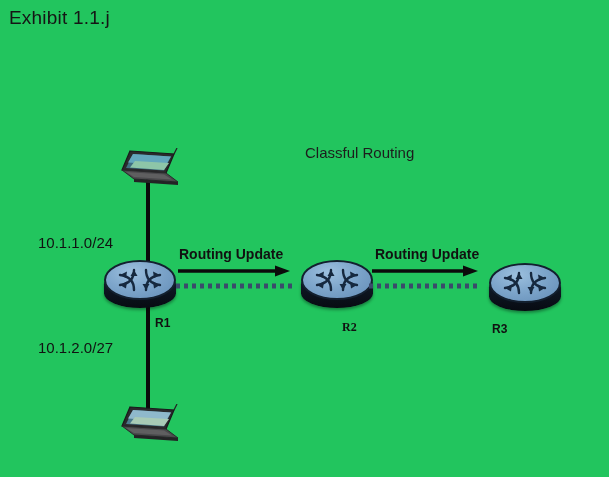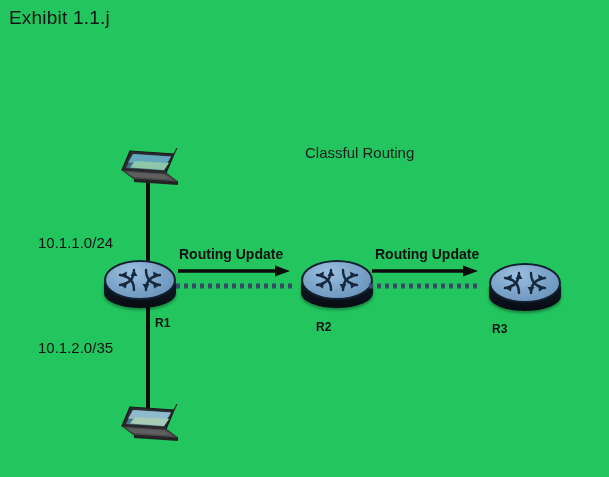--- a/index.html
+++ b/index.html
@@ -138,21 +138,21 @@
 <div id="canvas">
 
   <div class="exhibit-title">Exhibit 1.1.j</div>
 
   <div class="diagram-title">Classful Routing</div>
 
   <div class="trunk upper"></div>
   <div class="trunk lower"></div>
 
   <div class="net-label top">10.1.1.0/24</div>
-  <div class="net-label bottom">10.1.2.0/35</div>
+  <div class="net-label bottom">10.1.2.0/27</div>
 
   <div class="laptop" style="left:108px; top:148px;">
     <svg width="76" height="42" viewBox="0 0 76 42">
 
       <polygon points="22,3 66,6 58,25 14,22" fill="#2a2a2c" stroke="#1a1a1c" stroke-width="1.2"></polygon>
       <polygon points="25,6 63,8.5 56,22.5 18,20" fill="#3f6f82"></polygon>
       <polygon points="25,6 63,8.5 58,17 20,14.5" fill="#63a7bd"></polygon>
       <polygon points="27,13 61,15 56,22 22,19.5" fill="#8dc6a8"></polygon>
 
       <polygon points="14,22 58,25 70,34 26,31" fill="#4a4a4c" stroke="#2a2a2c" stroke-width="1"></polygon>
@@ -212,21 +212,21 @@
       <g fill="#16293f">
         <polygon points="16,15 23,11.5 22,18"></polygon>
         <polygon points="56,15 49,11.5 50,18"></polygon>
         <polygon points="16,25 23,21.5 22,28.5"></polygon>
         <polygon points="56,25 49,21.5 50,28.5"></polygon>
         <polygon points="30,10 26.5,16 33.5,16"></polygon>
         <polygon points="42,30 38.5,24 45.5,24"></polygon>
       </g>
     </svg>
   </div>
-  <div class="router-label" style="left:316px; top:320px;">R2</div>
+  <div class="router-label" style="left:342px; top:320px;font-family:Liberation Serif, serif;">R2</div>
 
   <div class="router" style="left:487px; top:261px;">
     <div class="rt-body"></div>
     <div class="rt-top"></div>
     <svg class="rt-arrows" viewBox="0 0 72 40">
       <g stroke="#16293f" stroke-width="2.4" fill="none" stroke-linecap="round">
         <path d="M30,30 C30,20 24,16 16,15"></path>
         <path d="M42,30 C42,20 48,16 56,15"></path>
         <path d="M30,10 C30,20 24,24 16,25"></path>
         <path d="M42,10 C42,20 48,24 56,25"></path>

